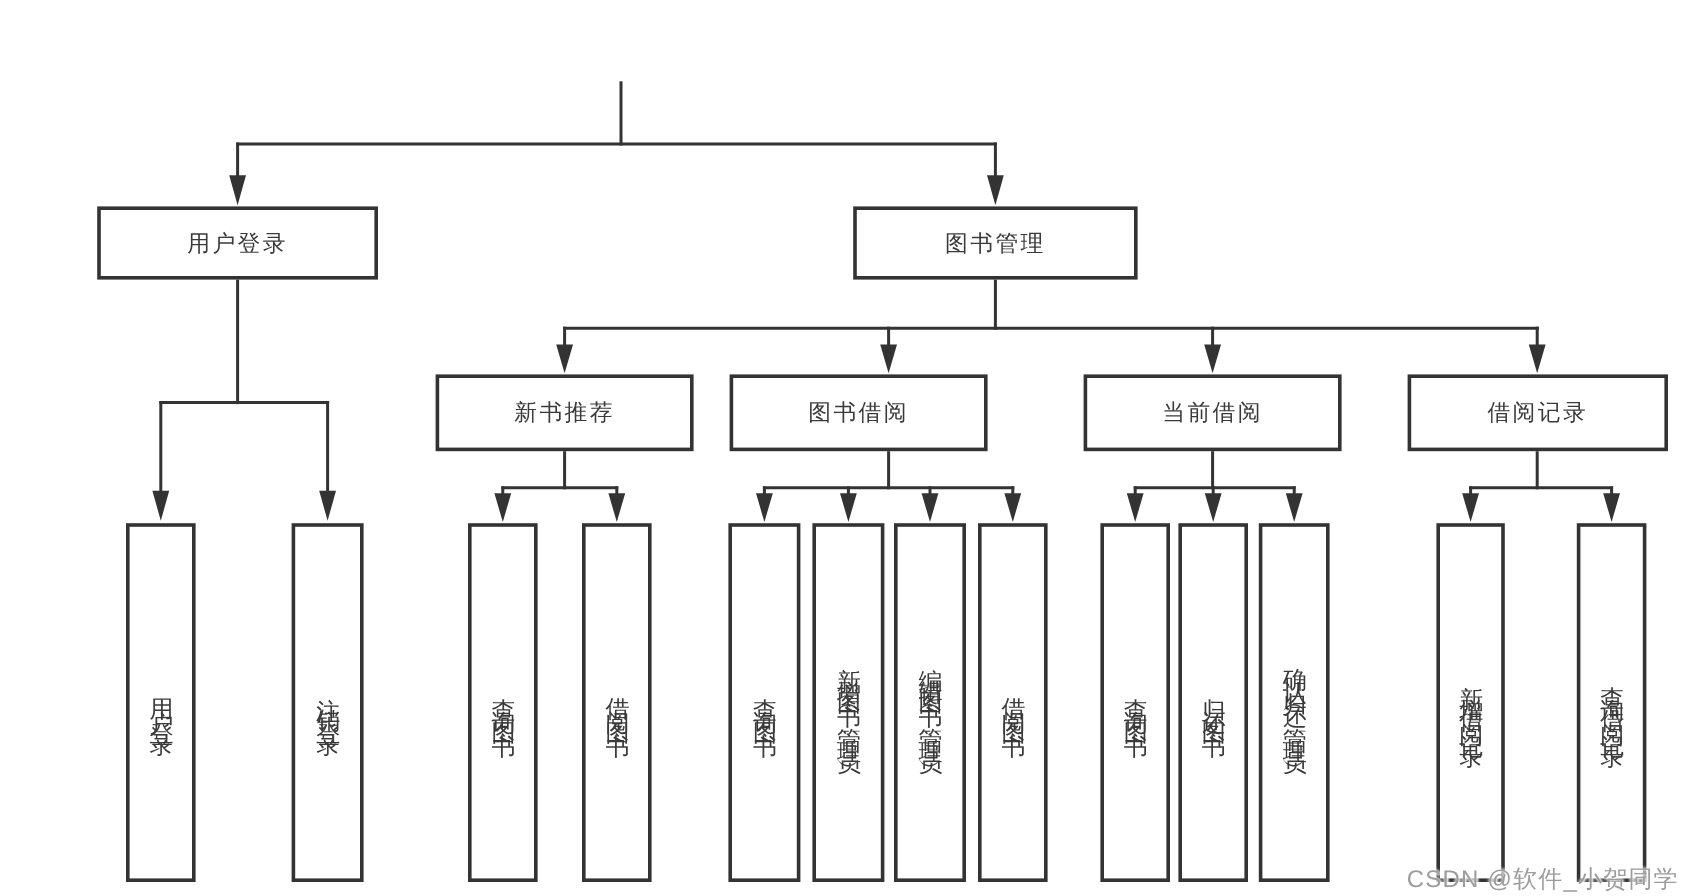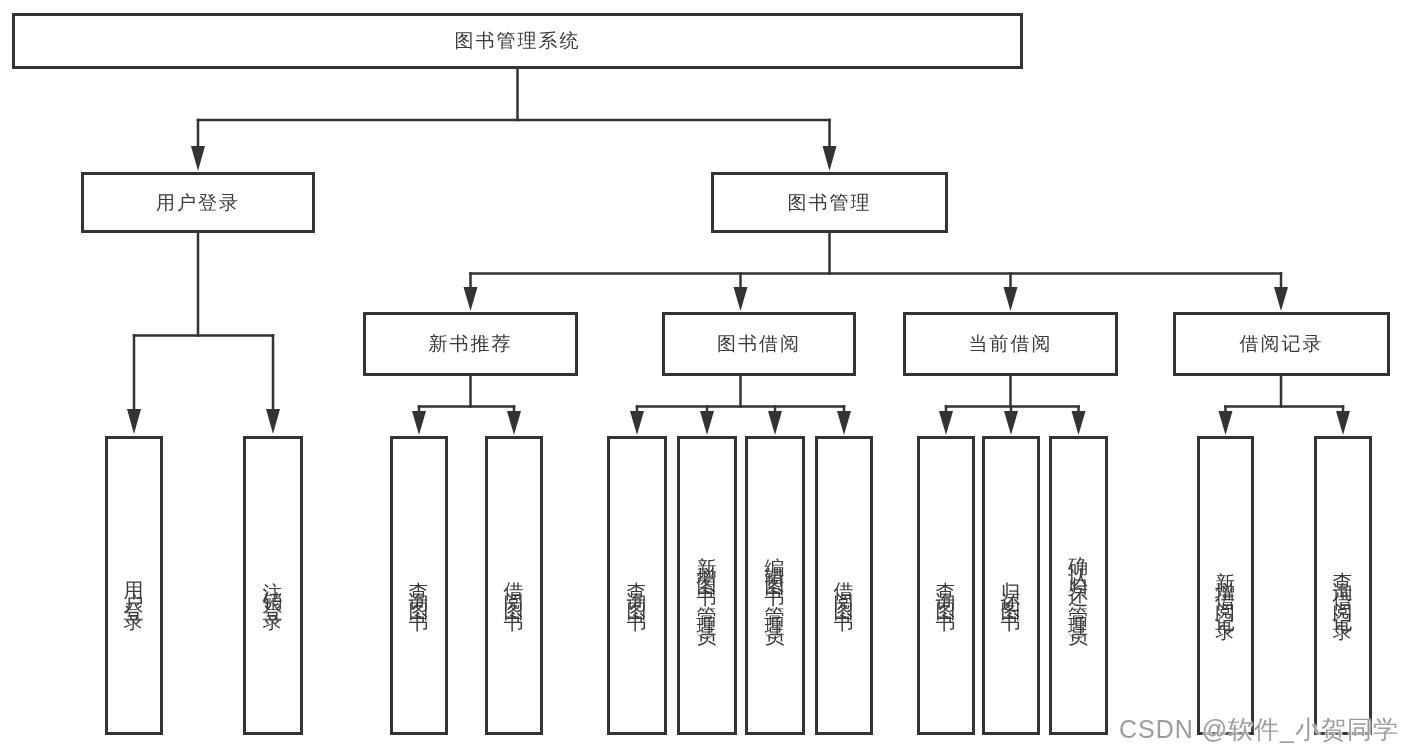--- a/index.html
+++ b/index.html
@@ -38,21 +38,21 @@
     color:var(--text);
     font-size:20px;
     letter-spacing:10px;
     line-height:1;
     white-space:nowrap;
   }
   .watermark{
     position:absolute;
     right:6px;
     bottom:1px;
-    font-size:25px;
+    font-size:20px;
     color:var(--watermark);
     text-shadow:0 0 3px #fff,0 0 3px #fff,1px 1px 2px #fff;
     white-space:nowrap;
     letter-spacing:1px;
   }
 </style>
 </head>
 <body>
 
 <div class="canvas">
@@ -116,35 +116,32 @@
       <polygon points="768,411 782,411 775,435"></polygon>
       <polygon points="837,411 851,411 844,435"></polygon>
       <polygon points="939,411 953,411 946,435"></polygon>
       <polygon points="1004,411 1018,411 1011,435"></polygon>
       <polygon points="1071.5,411 1085.5,411 1078.5,435"></polygon>
       <polygon points="1218.5,411 1232.5,411 1225.5,435"></polygon>
       <polygon points="1336,411 1350,411 1343,435"></polygon>
     </g>
   </svg>
 
-  <div class="node" style="left:12px;top:13px;width:1011px;height:56px">
-    <span class="hlabel">图书管理系统</span>
-  </div>
 
   <div class="node" style="left:81px;top:172px;width:234px;height:61px">
     <span class="hlabel">用户登录</span>
   </div>
   <div class="node" style="left:363px;top:312px;width:215px;height:64px">
     <span class="hlabel">新书推荐</span>
   </div>
 
   <div class="node" style="left:711px;top:172px;width:237px;height:61px">
     <span class="hlabel">图书管理</span>
   </div>
-  <div class="node" style="left:662px;top:312px;width:194px;height:64px">
+  <div class="node" style="left:608px;top:312px;width:215px;height:64px">
     <span class="hlabel">图书借阅</span>
   </div>
   <div class="node" style="left:1173px;top:312px;width:217px;height:64px">
     <span class="hlabel">借阅记录</span>
   </div>
   <div class="node" style="left:903px;top:312px;width:215px;height:64px">
     <span class="hlabel">当前借阅</span>
   </div>
 
   <div class="node" style="left:105px;top:436px;width:58px;height:299px">

